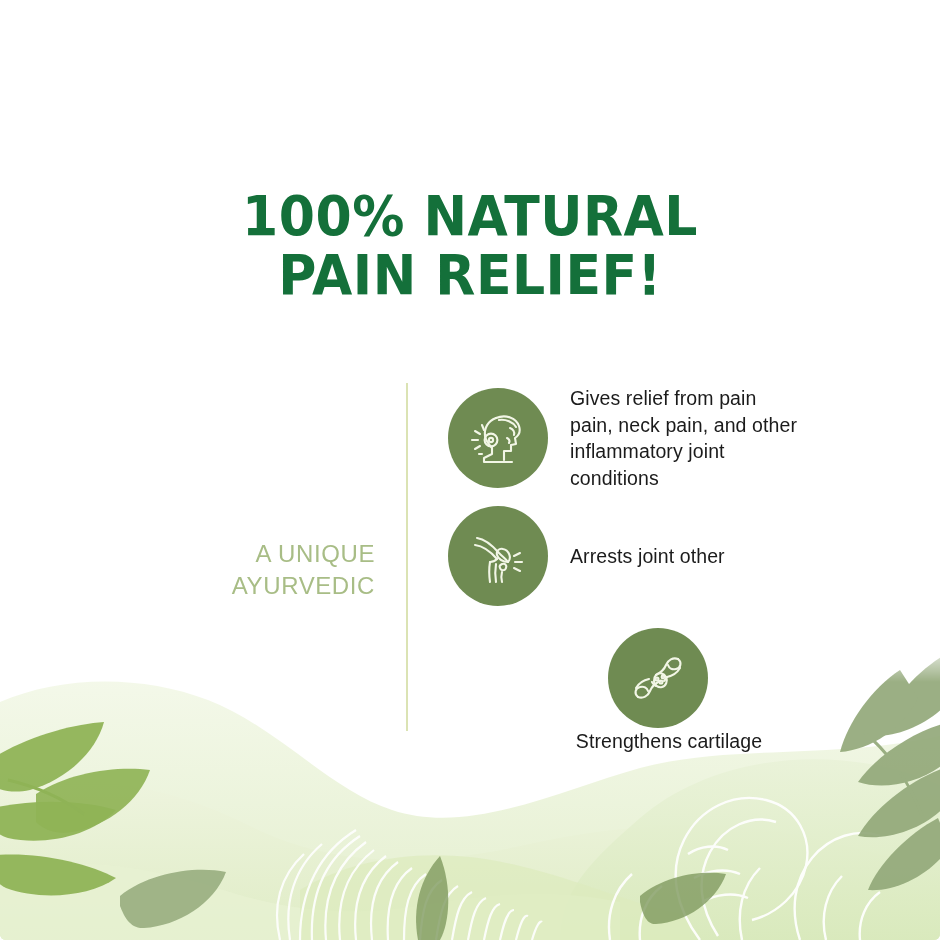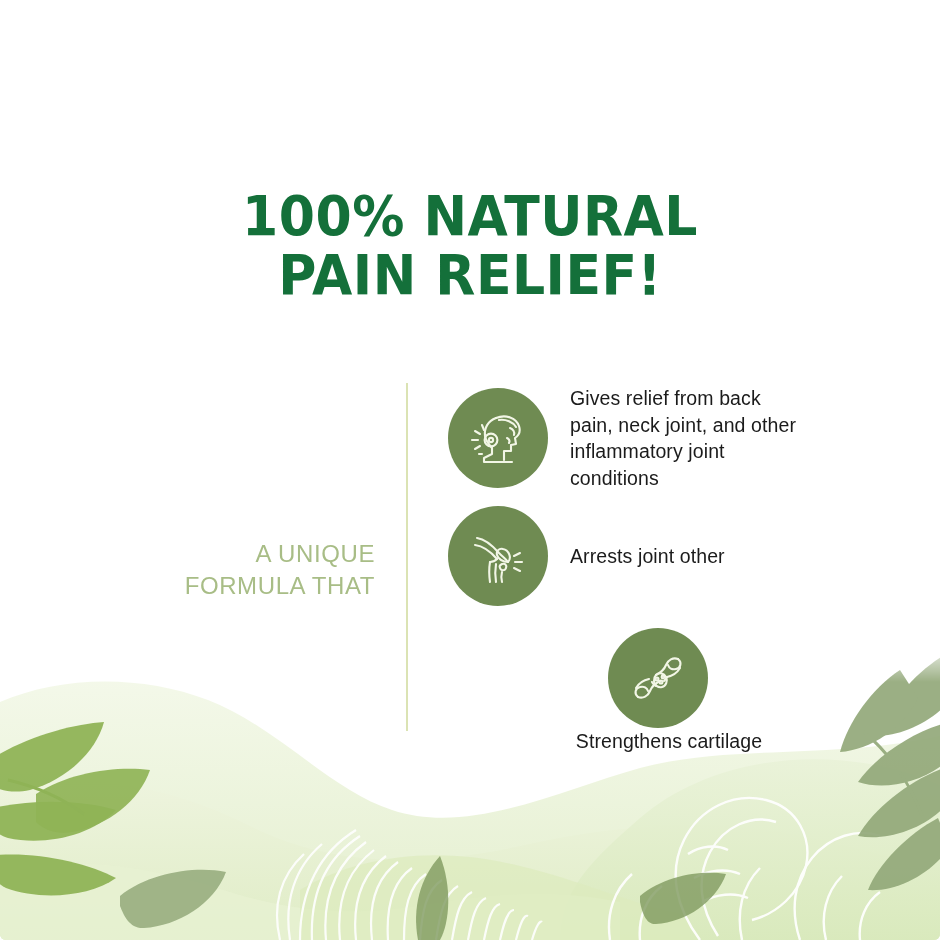--- a/index.html
+++ b/index.html
@@ -248,21 +248,21 @@
 
   <h1 id="headline">
     <span class="hl-line">100% NATURAL</span>
     <span class="hl-line">PAIN RELIEF!</span>
   </h1>
 
   <div id="mid">
 
     <div id="left-label">
       <span class="ll-line">A UNIQUE</span>
-      <span class="ll-line">FORMULA THAT</span>
+      <span class="ll-line">AYURVEDIC</span>
     </div>
 
     <div id="divider"></div>
 
     <div id="benefits">
 
       <div class="benefit-row" data-idx="0">
         <div class="icon-circle">
           <svg width="64" height="64" viewBox="0 0 64 64" fill="none" stroke="#f2f6e6" stroke-width="2.1" stroke-linecap="round" stroke-linejoin="round">
 
@@ -280,21 +280,21 @@
             <circle cx="25" cy="34" r="2.1"></circle>
 
             <path d="M14,28 L9,25"></path>
             <path d="M12,34 L6,34"></path>
             <path d="M14,40 L9,43"></path>
             <path d="M18,24 L16,19"></path>
 
             <path d="M16,48 L13,48"></path>
           </svg>
         </div>
-        <div class="benefit-text">Gives relief from back pain, neck joint, and other inflammatory joint conditions</div>
+        <div class="benefit-text">Gives relief from pain pain, neck pain, and other inflammatory joint conditions</div>
       </div>
 
       <div class="benefit-row" data-idx="1">
         <div class="icon-circle">
           <svg width="64" height="64" viewBox="0 0 64 64" fill="none" stroke="#f2f6e6" stroke-width="2.1" stroke-linecap="round" stroke-linejoin="round">
 
             <path d="M11,14 C18,15 26,21 33,29 C37,33 40,35 42,38"></path>
             <path d="M9,21 C17,22 25,28 31,35"></path>
 
             <path d="M42,38 C46,34 43,26 37,25 C33,24 30,27 31,31 C32,35 37,38 42,38 Z"></path>

